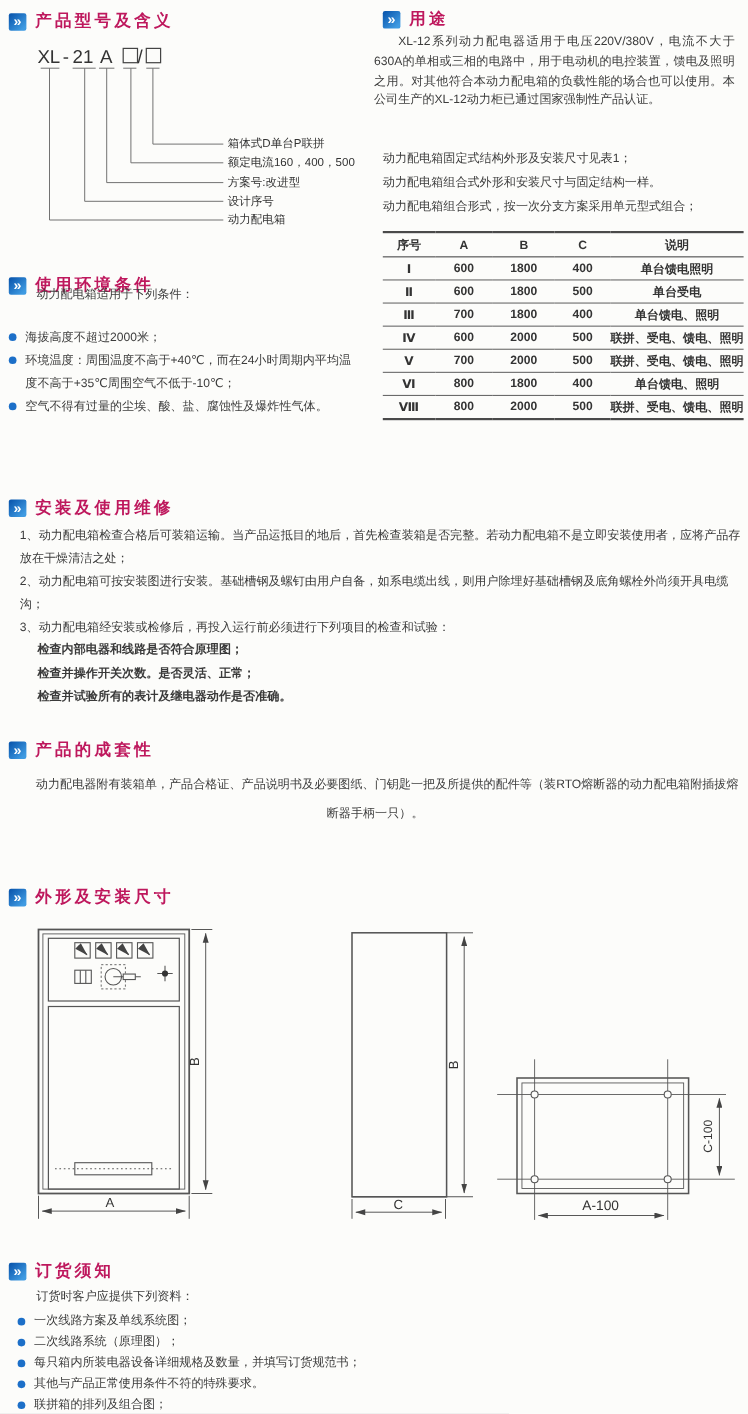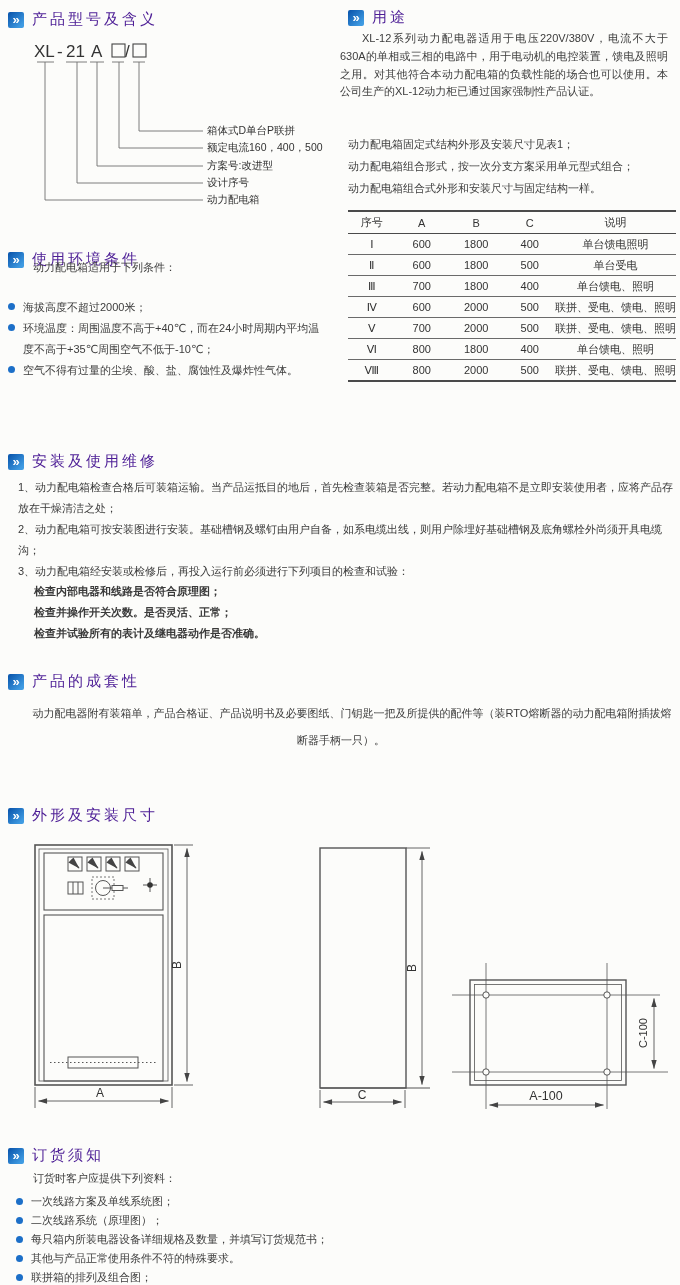--- a/index.html
+++ b/index.html
@@ -11,31 +11,31 @@
   }
   .abs{position:absolute;}
   
   .sec-h{position:absolute;display:flex;align-items:center;gap:8px;}
   .chev{
     display:inline-block;width:16px;height:16px;flex:0 0 16px;
     background:linear-gradient(135deg,#0d5ab0 10%,#3f9be2 85%);
     color:#fff;font-size:13px;line-height:16px;text-align:center;
     font-weight:bold;border-radius:2px;
   }
-  .sec-t{font-size:15px;letter-spacing:3px;color:#4c1d95;font-weight:400;}
+  .sec-t{font-size:15px;letter-spacing:3px;color:#be185d;font-weight:700;}
   
   .txt{font-size:11px;line-height:1.62;color:#3c3c3c;}
   .just{text-align:justify;text-indent:2em;}
   .notes p{margin:0;line-height:2.0;}
   
   table.dim{border-collapse:collapse;width:328px;font-size:11px;color:#333;
     border-top:2px solid #4a4a4a;border-bottom:2px solid #4a4a4a;}
   table.dim th,table.dim td{
     border-bottom:1px solid #6a6a6a;text-align:center;padding:0;
-    height:20px;font-weight:normal;white-space:nowrap;
+    height:20px;font-weight:bold;white-space:nowrap;
   }
   table.dim th{height:21px;border-bottom:1.6px solid #4a4a4a;}
   
   ul.blt{list-style:none;margin:0;padding:0;}
   ul.blt li{position:relative;padding-left:15px;font-size:11px;line-height:1.9;color:#3c3c3c;}
   ul.blt.tight li{line-height:1.72;}
   .dot{position:absolute;left:0;top:6px;width:7px;height:7px;border-radius:50%;background:#1c6fc8;}
   .intro{font-size:11px;margin:0;color:#3c3c3c;}
   .para{font-size:11px;margin:0;color:#3c3c3c;text-align:center;}
   .inst p{margin:0;font-size:11px;line-height:1.9;}
@@ -79,22 +79,22 @@
     </g>
   </svg>
 
   <div class="sec-h" style="left:348px;top:8px;">
     <span class="chev">»</span>
     <span class="sec-t">用途</span>
   </div>
   <p class="abs txt just" style="left:340px;top:30px;width:328px;margin:0;">XL-12系列动力配电器适用于电压220V/380V，电流不大于630A的单相或三相的电路中，用于电动机的电控装置，馈电及照明之用。对其他符合本动力配电箱的负载性能的场合也可以使用。本公司生产的XL-12动力柜已通过国家强制性产品认证。</p>
   <div class="abs notes txt" style="left:348px;top:133px;width:330px;">
     <p>动力配电箱固定式结构外形及安装尺寸见表1；</p>
+    <p>动力配电箱组合式外形和安装尺寸与固定结构一样。</p>
     <p>动力配电箱组合形式，按一次分支方案采用单元型式组合；</p>
-    <p>动力配电箱组合式外形和安装尺寸与固定结构一样。</p>
   </div>
 
   <table class="dim abs" style="left:348px;top:210px;">
     <thead>
       <tr>
         <th style="width:52px">序号</th>
         <th style="width:58px">A</th>
         <th style="width:62px">B</th>
         <th style="width:56px">C</th>
         <th>说明</th>

